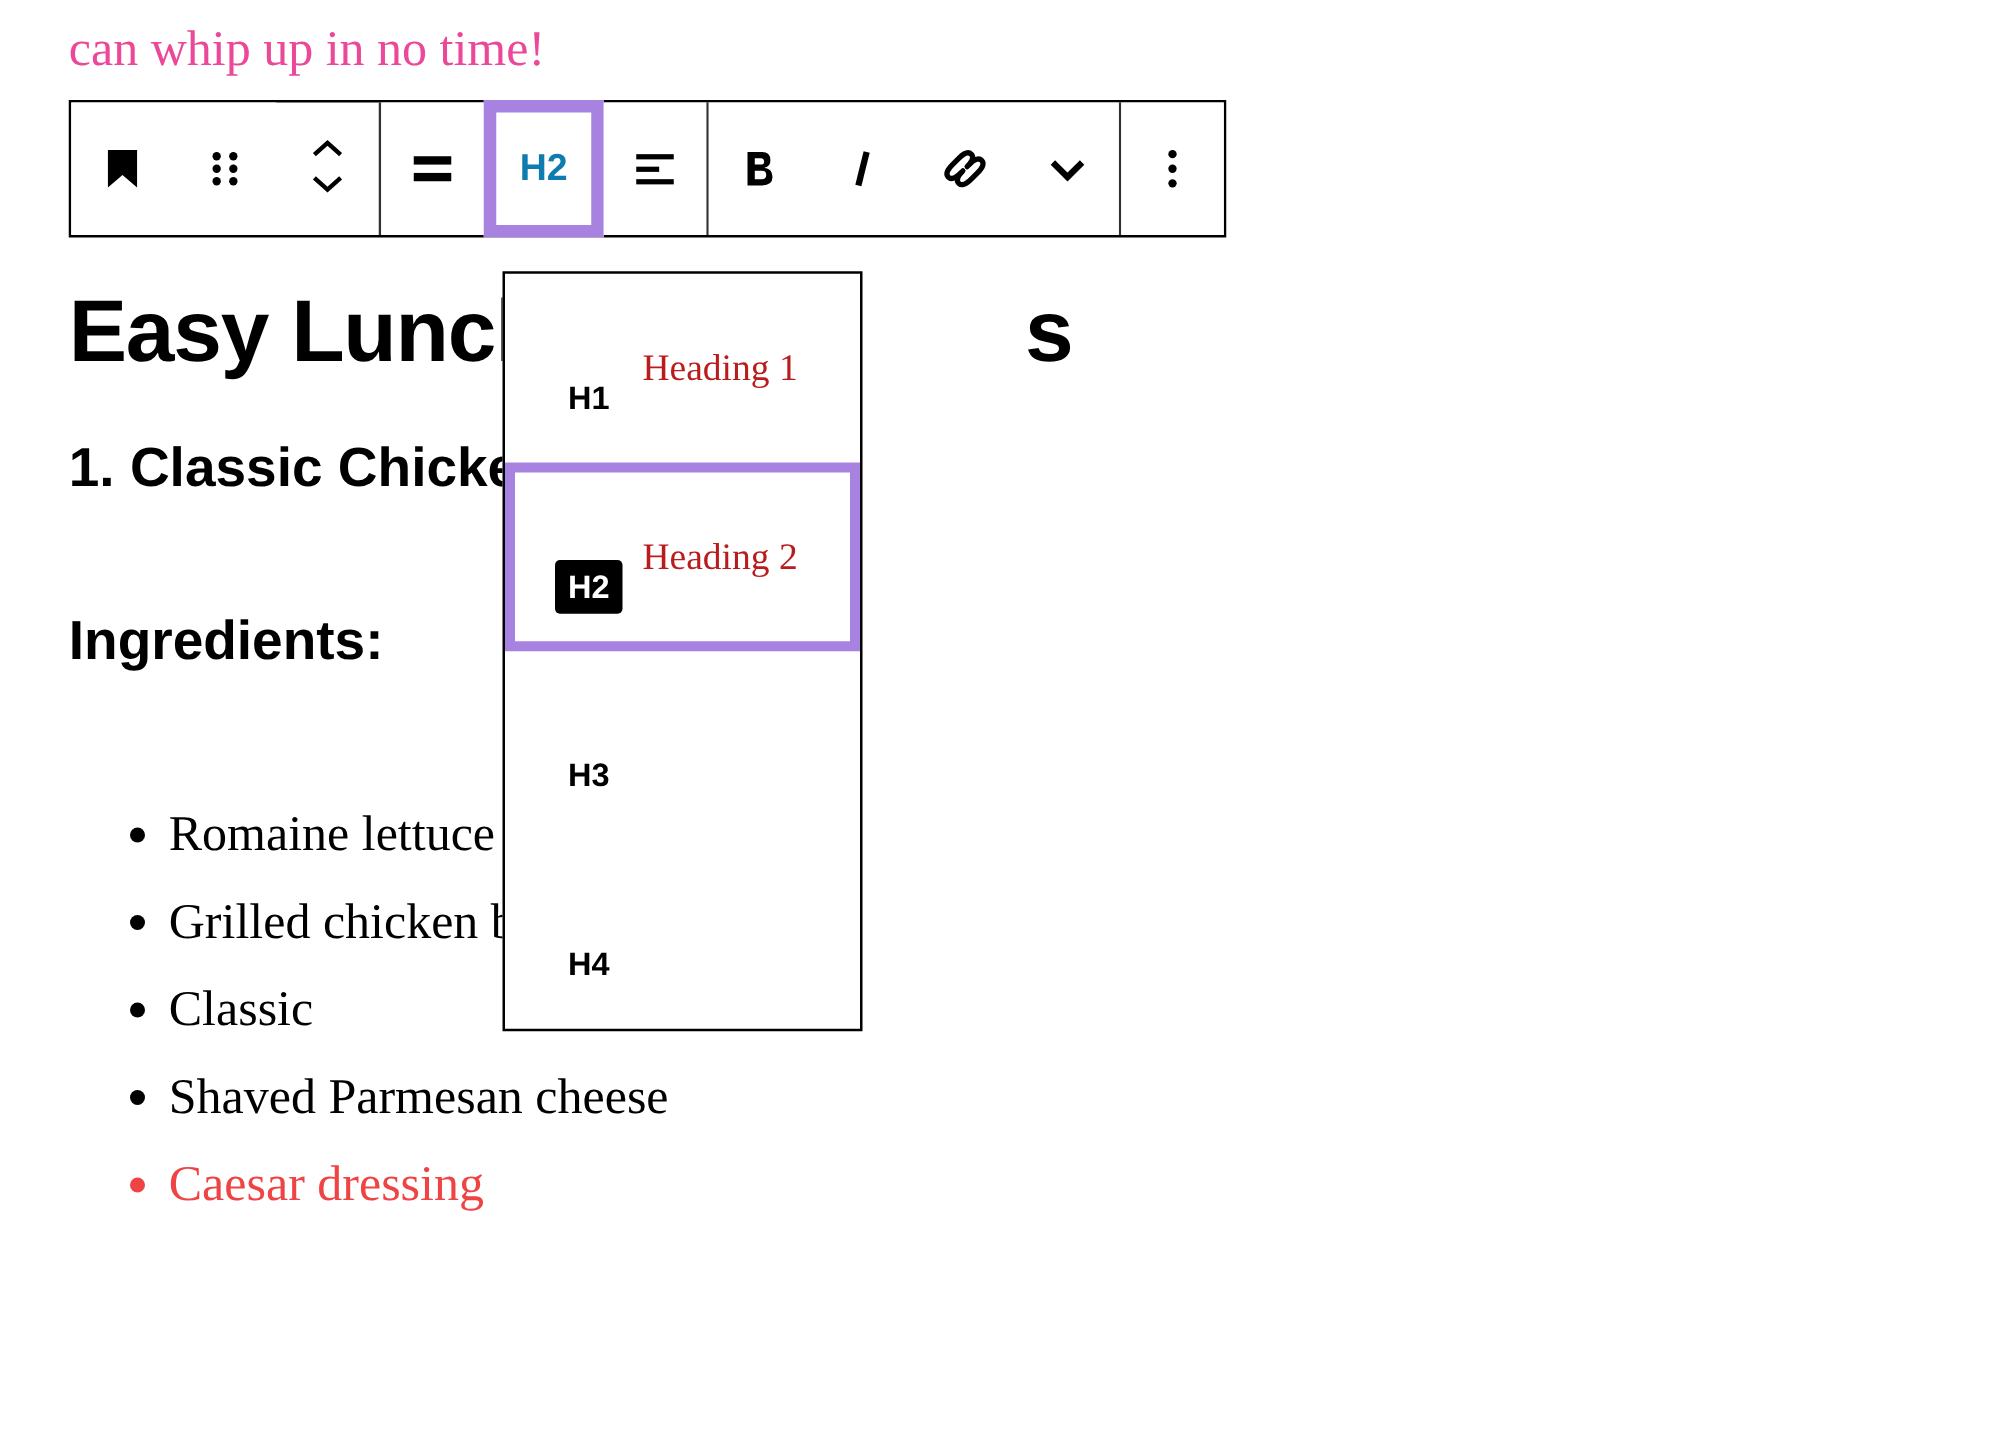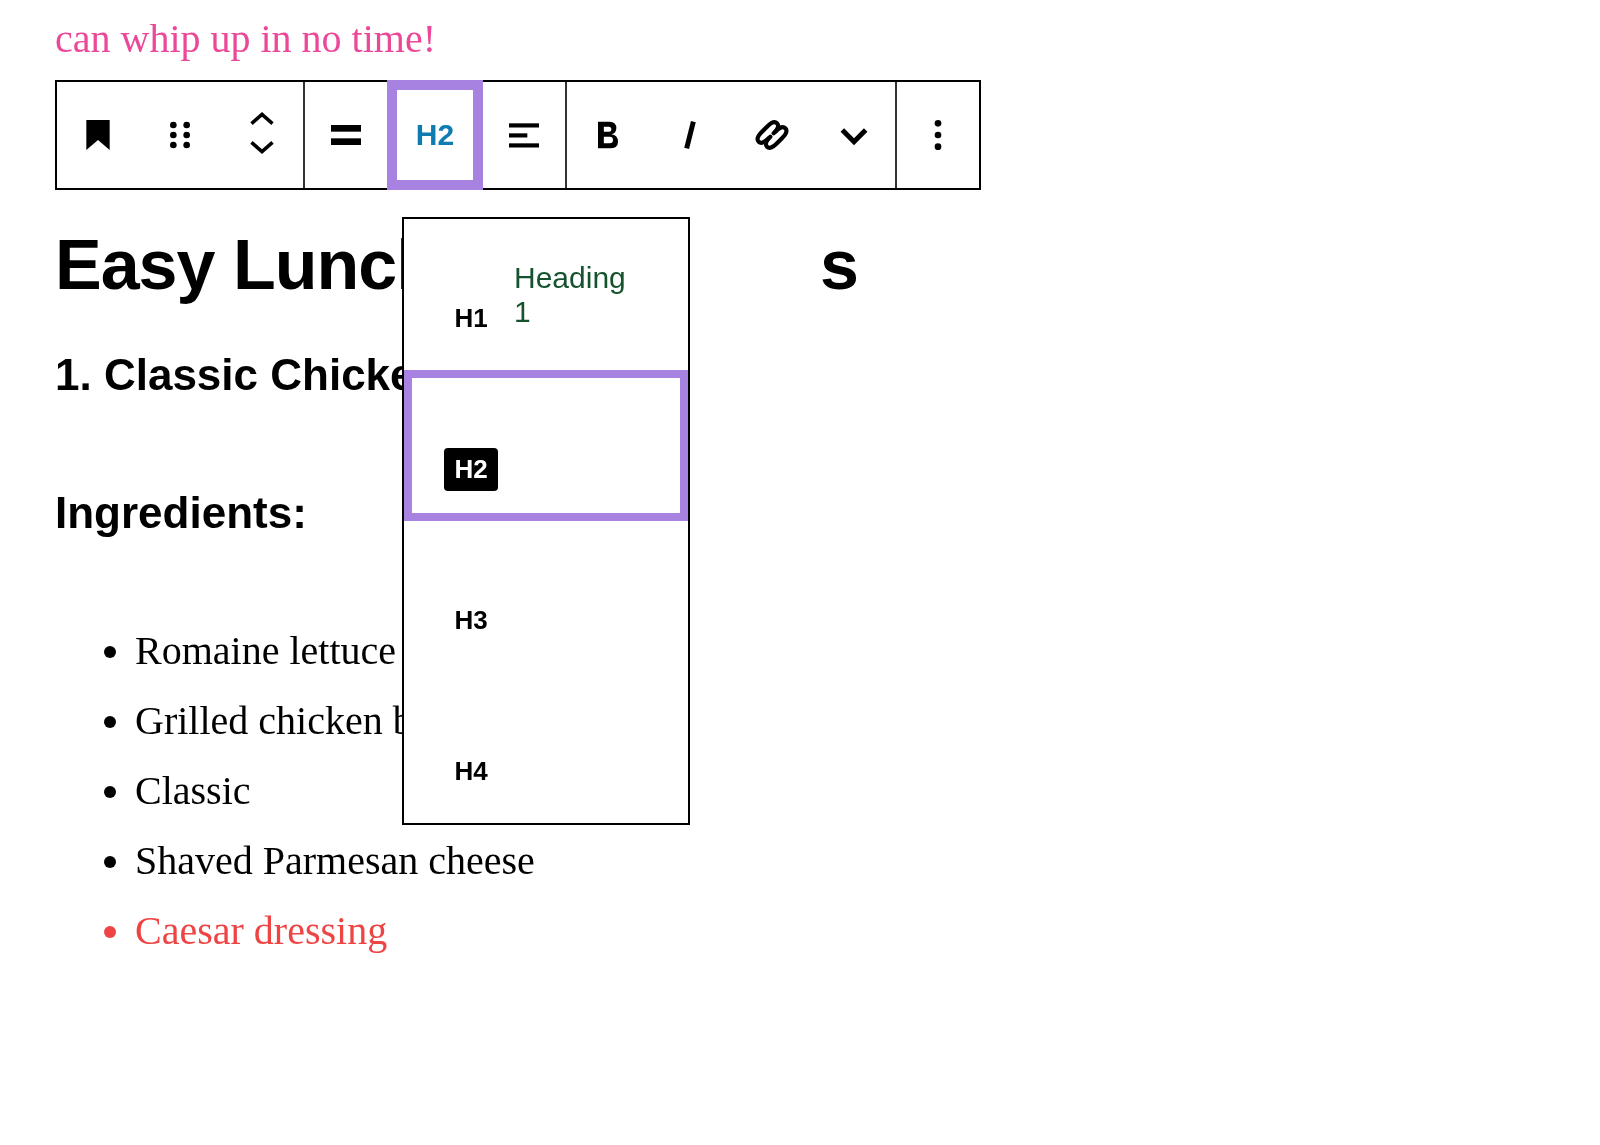--- a/index.html
+++ b/index.html
@@ -121,20 +121,21 @@
       font-family: Georgia, "Times New Roman", serif;
       font-size: 40px;
       color: #000;
       list-style: disc;
       padding-left: 30px;
     }
     
     .ingredients-list li {
       margin-bottom: 18px;
       line-height: 1.3;
+      margin-top: 16px;
     }
     
     .ingredients-list li.faded {
       color: #ef4444;
     }
     
     .dropdown {
       position: absolute;
       left: 402px;
       top: 217px;
@@ -168,23 +169,23 @@
       border-radius: 4px;
       margin-top: 48px;
     }
     
     .dropdown-badge.active {
       background: #000;
       color: #fff;
     }
     
     .dropdown-label {
-      font-family: Liberation Sans, sans-serif;
+      font-family: Liberation Serif, serif;
       font-size: 30px;
-      color: #14532d;
+      color: #b91c1c;
     }
   </style>
 </head>
 <body>
 
 <div class="intro-text">can whip up in no time!</div>
 
 <div class="toolbar">
   <div class="toolbar-group">
     <button class="toolbar-btn">
@@ -284,20 +285,21 @@
   <li class="faded">Caesar dressing</li>
 </ul>
 
 <div class="dropdown">
   <div class="dropdown-item">
     <span class="dropdown-badge">H1</span>
     <span class="dropdown-label">Heading 1</span>
   </div>
   <div class="dropdown-item highlighted">
     <span class="dropdown-badge active">H2</span>
+    <span class="dropdown-label">Heading 2</span>
   </div>
   <div class="dropdown-item">
     <span class="dropdown-badge">H3</span>
   </div>
   <div class="dropdown-item">
     <span class="dropdown-badge">H4</span>
   </div>
 </div>
 
 </body></html>

